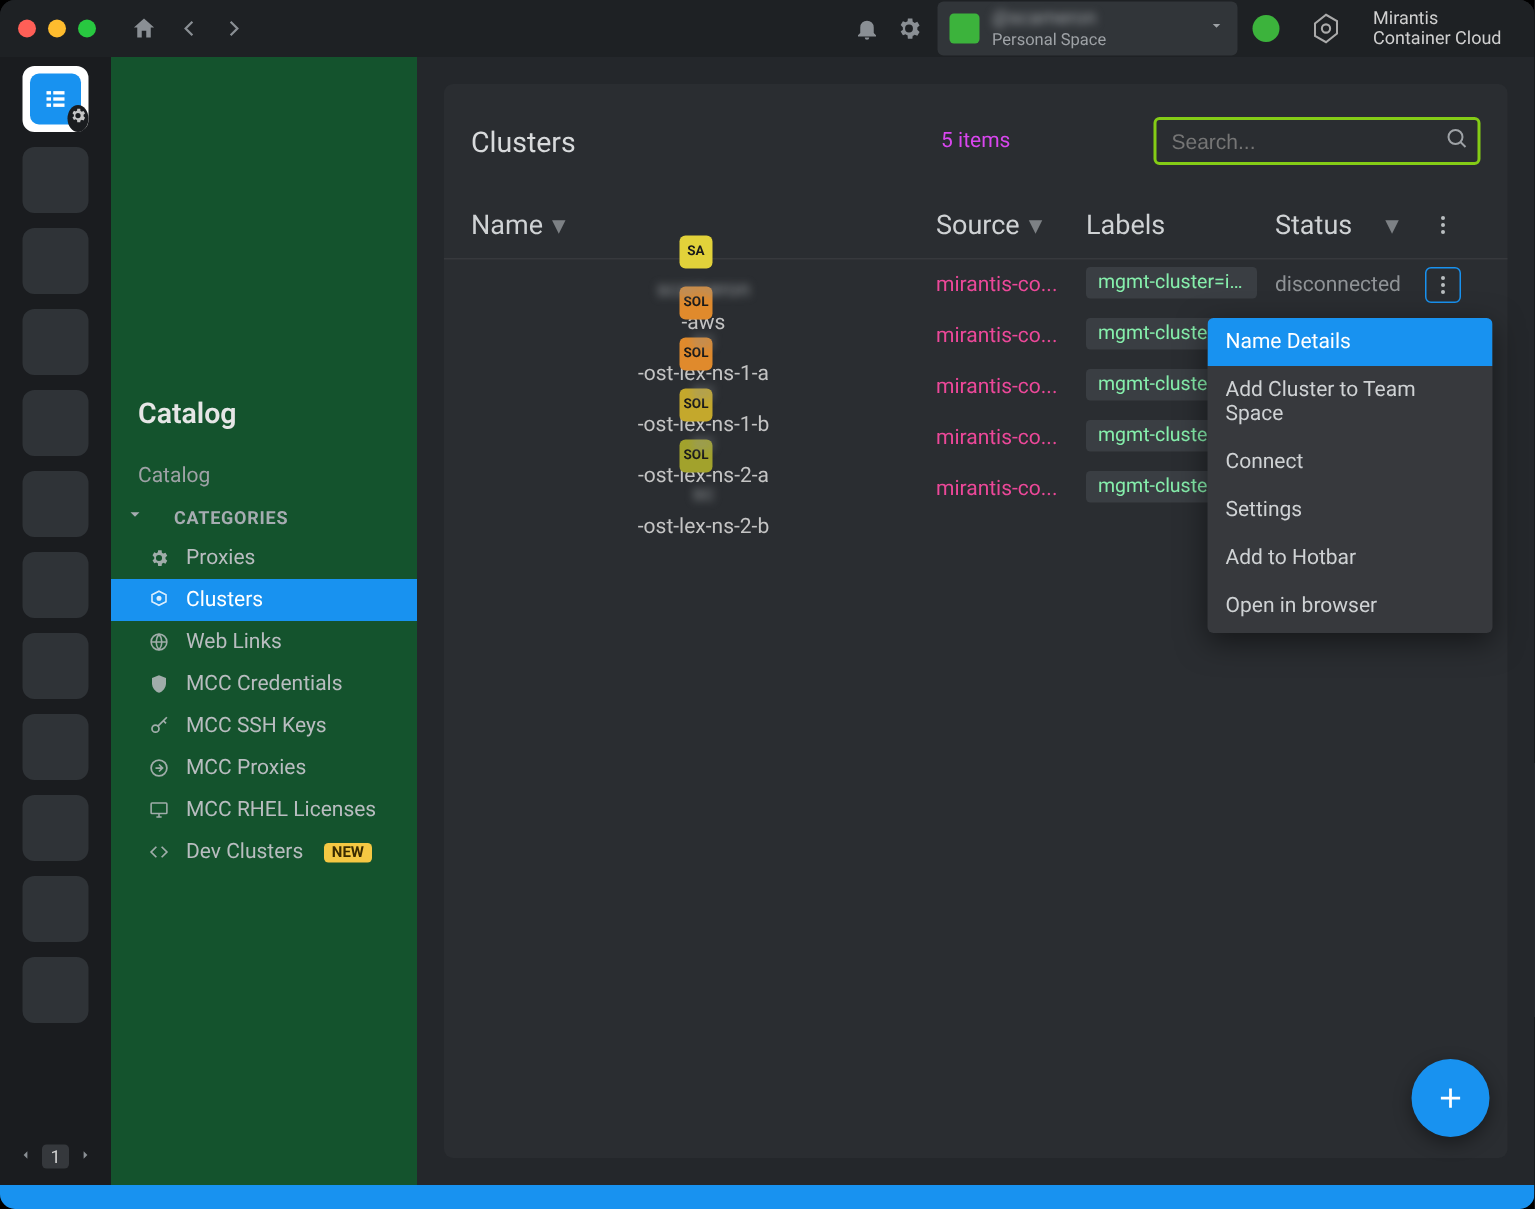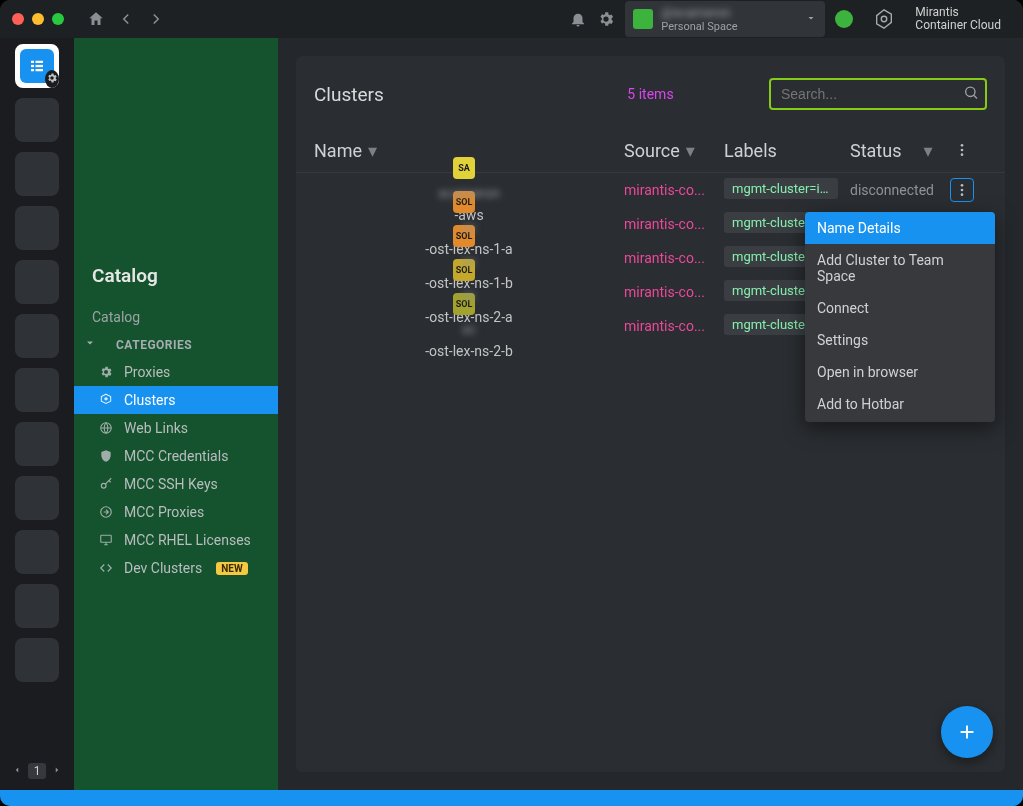--- a/index.html
+++ b/index.html
@@ -439,22 +439,22 @@
                 </div>
               </div>
             </div>
           </div>
 
         <div class="context-menu" id="ctx">
             <div class="ctx-item sel">Name Details</div>
             <div class="ctx-item">Add Cluster to Team Space</div>
             <div class="ctx-item">Connect</div>
             <div class="ctx-item">Settings</div>
+            <div class="ctx-item">Add to Hotbar</div>
             <div class="ctx-item">Open in browser</div>
-            <div class="ctx-item">Add to Hotbar</div>
           </div>
       </div>
     </div>
   </div>
 
   <div class="fab">
     <svg width="22" height="22" viewBox="0 0 24 24" fill="none" stroke="currentColor" stroke-width="2">
         <path d="M12 5v14M5 12h14"></path>
       </svg>
   </div>

